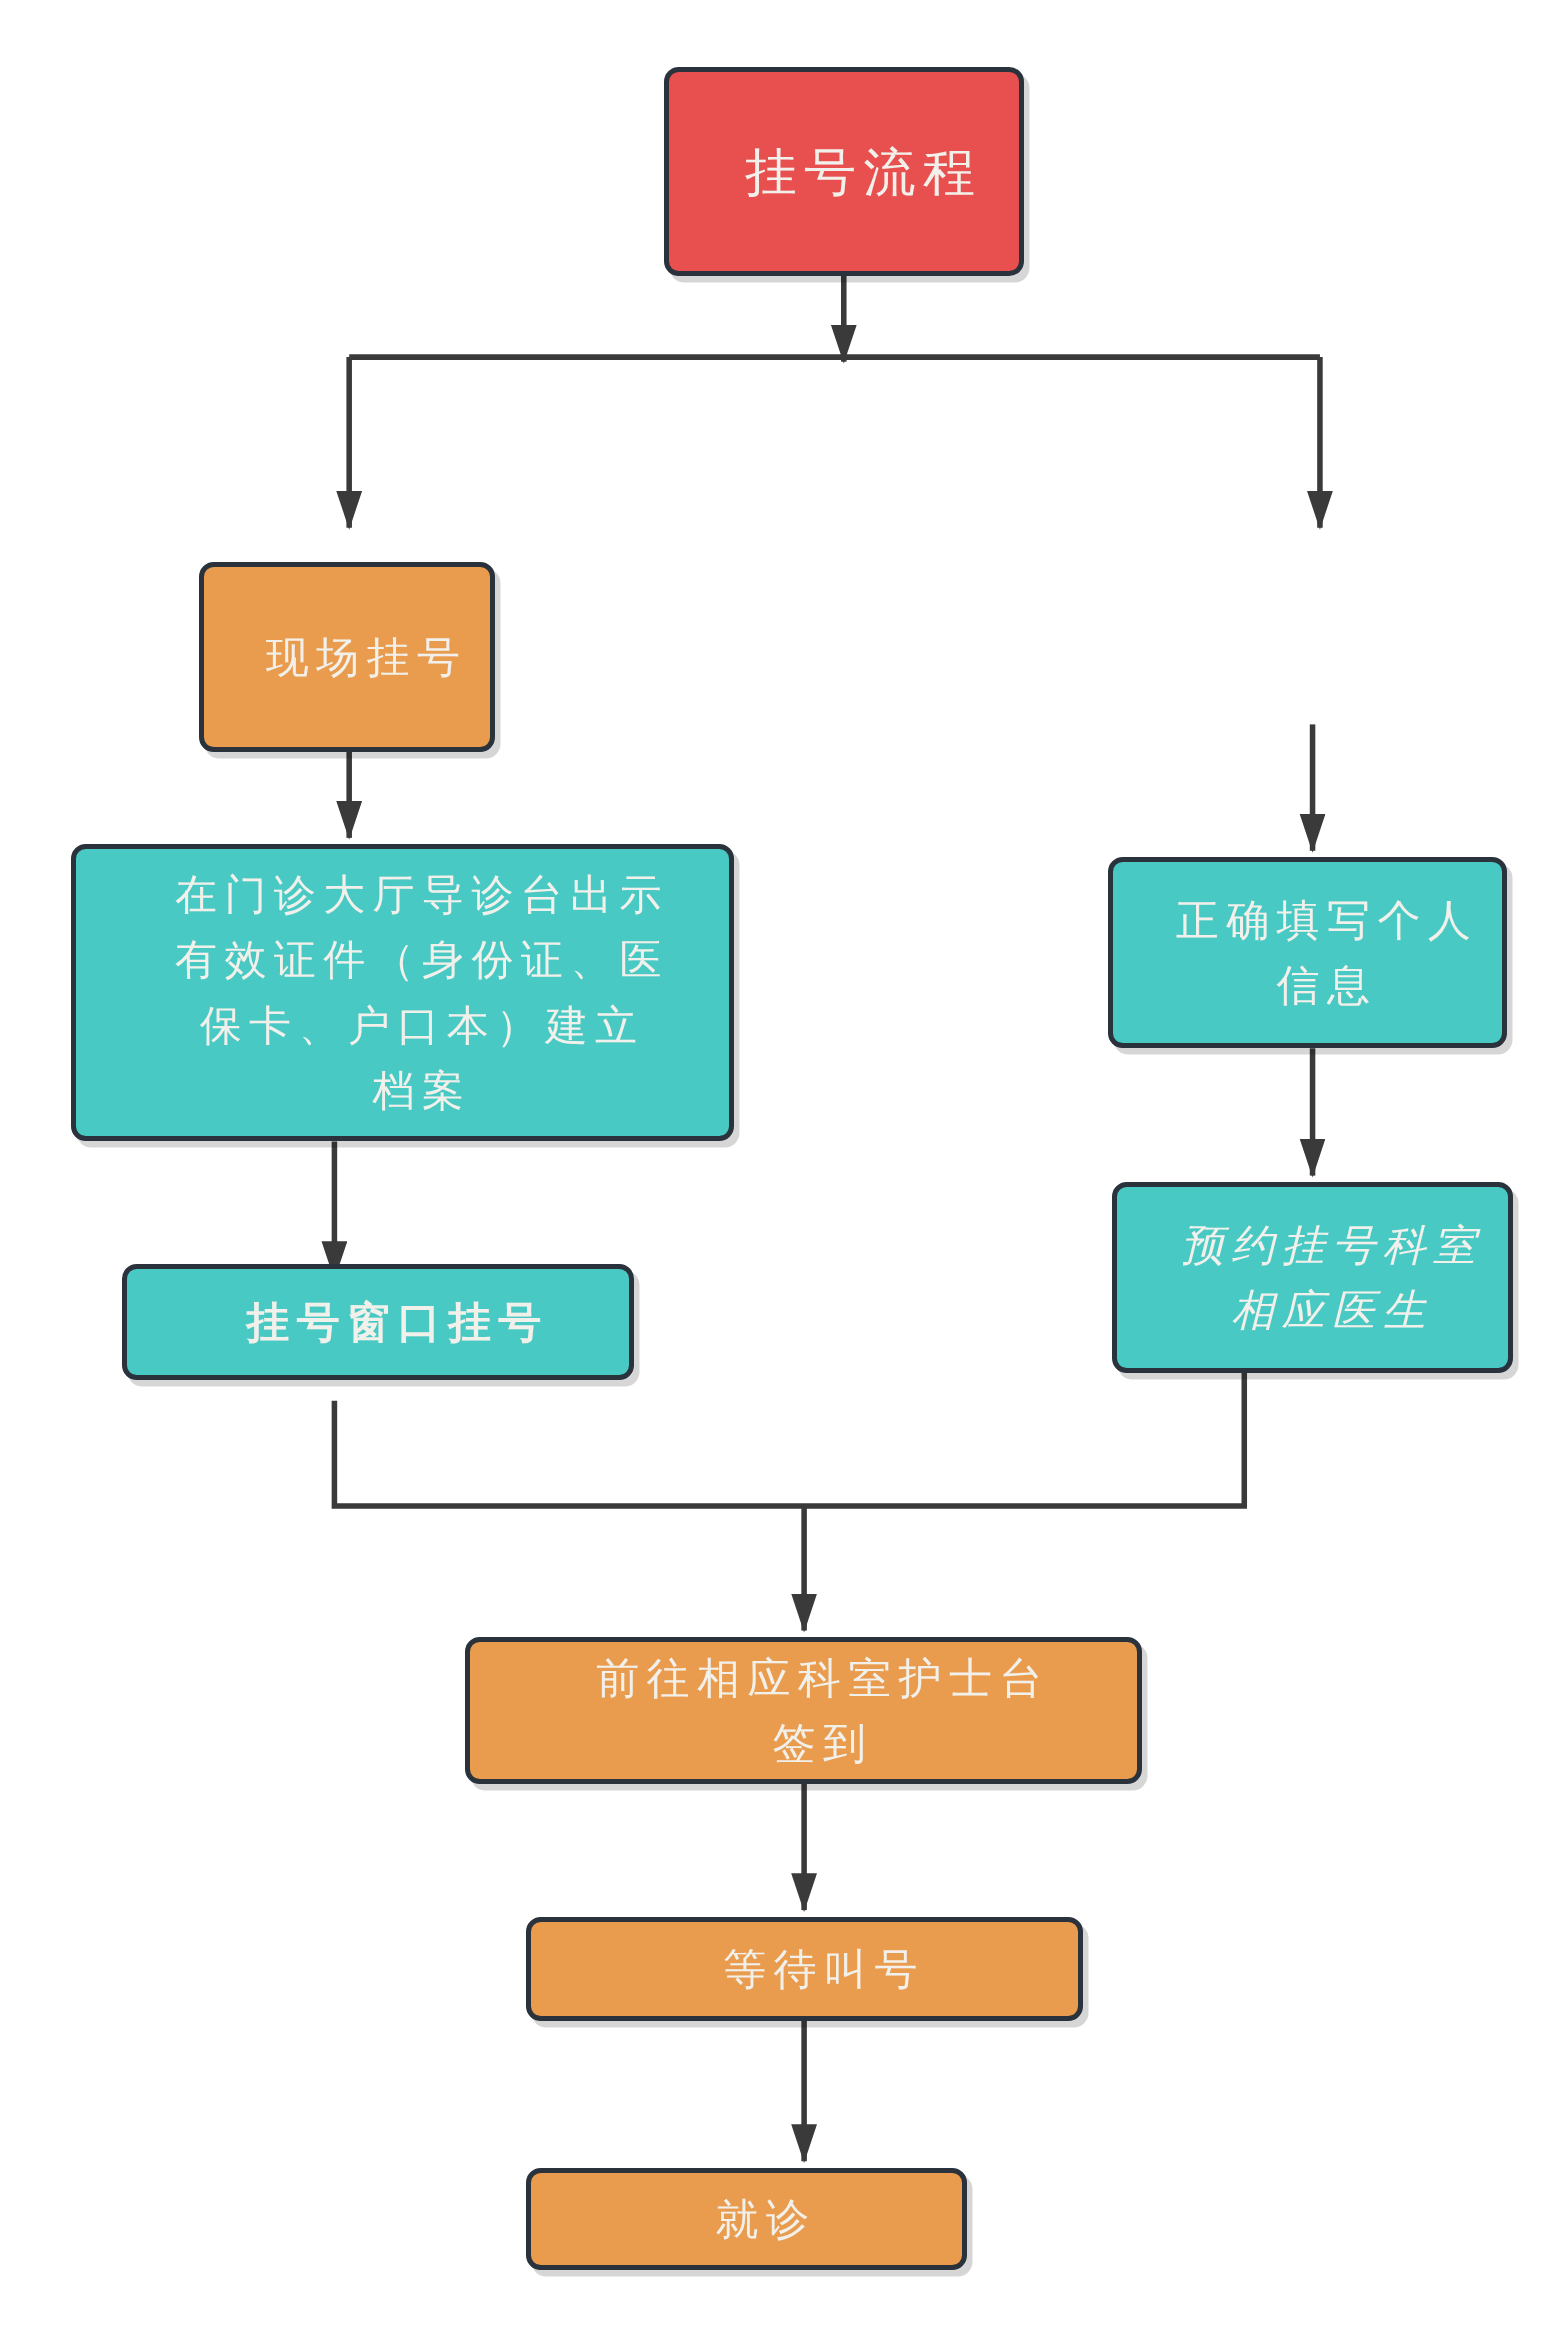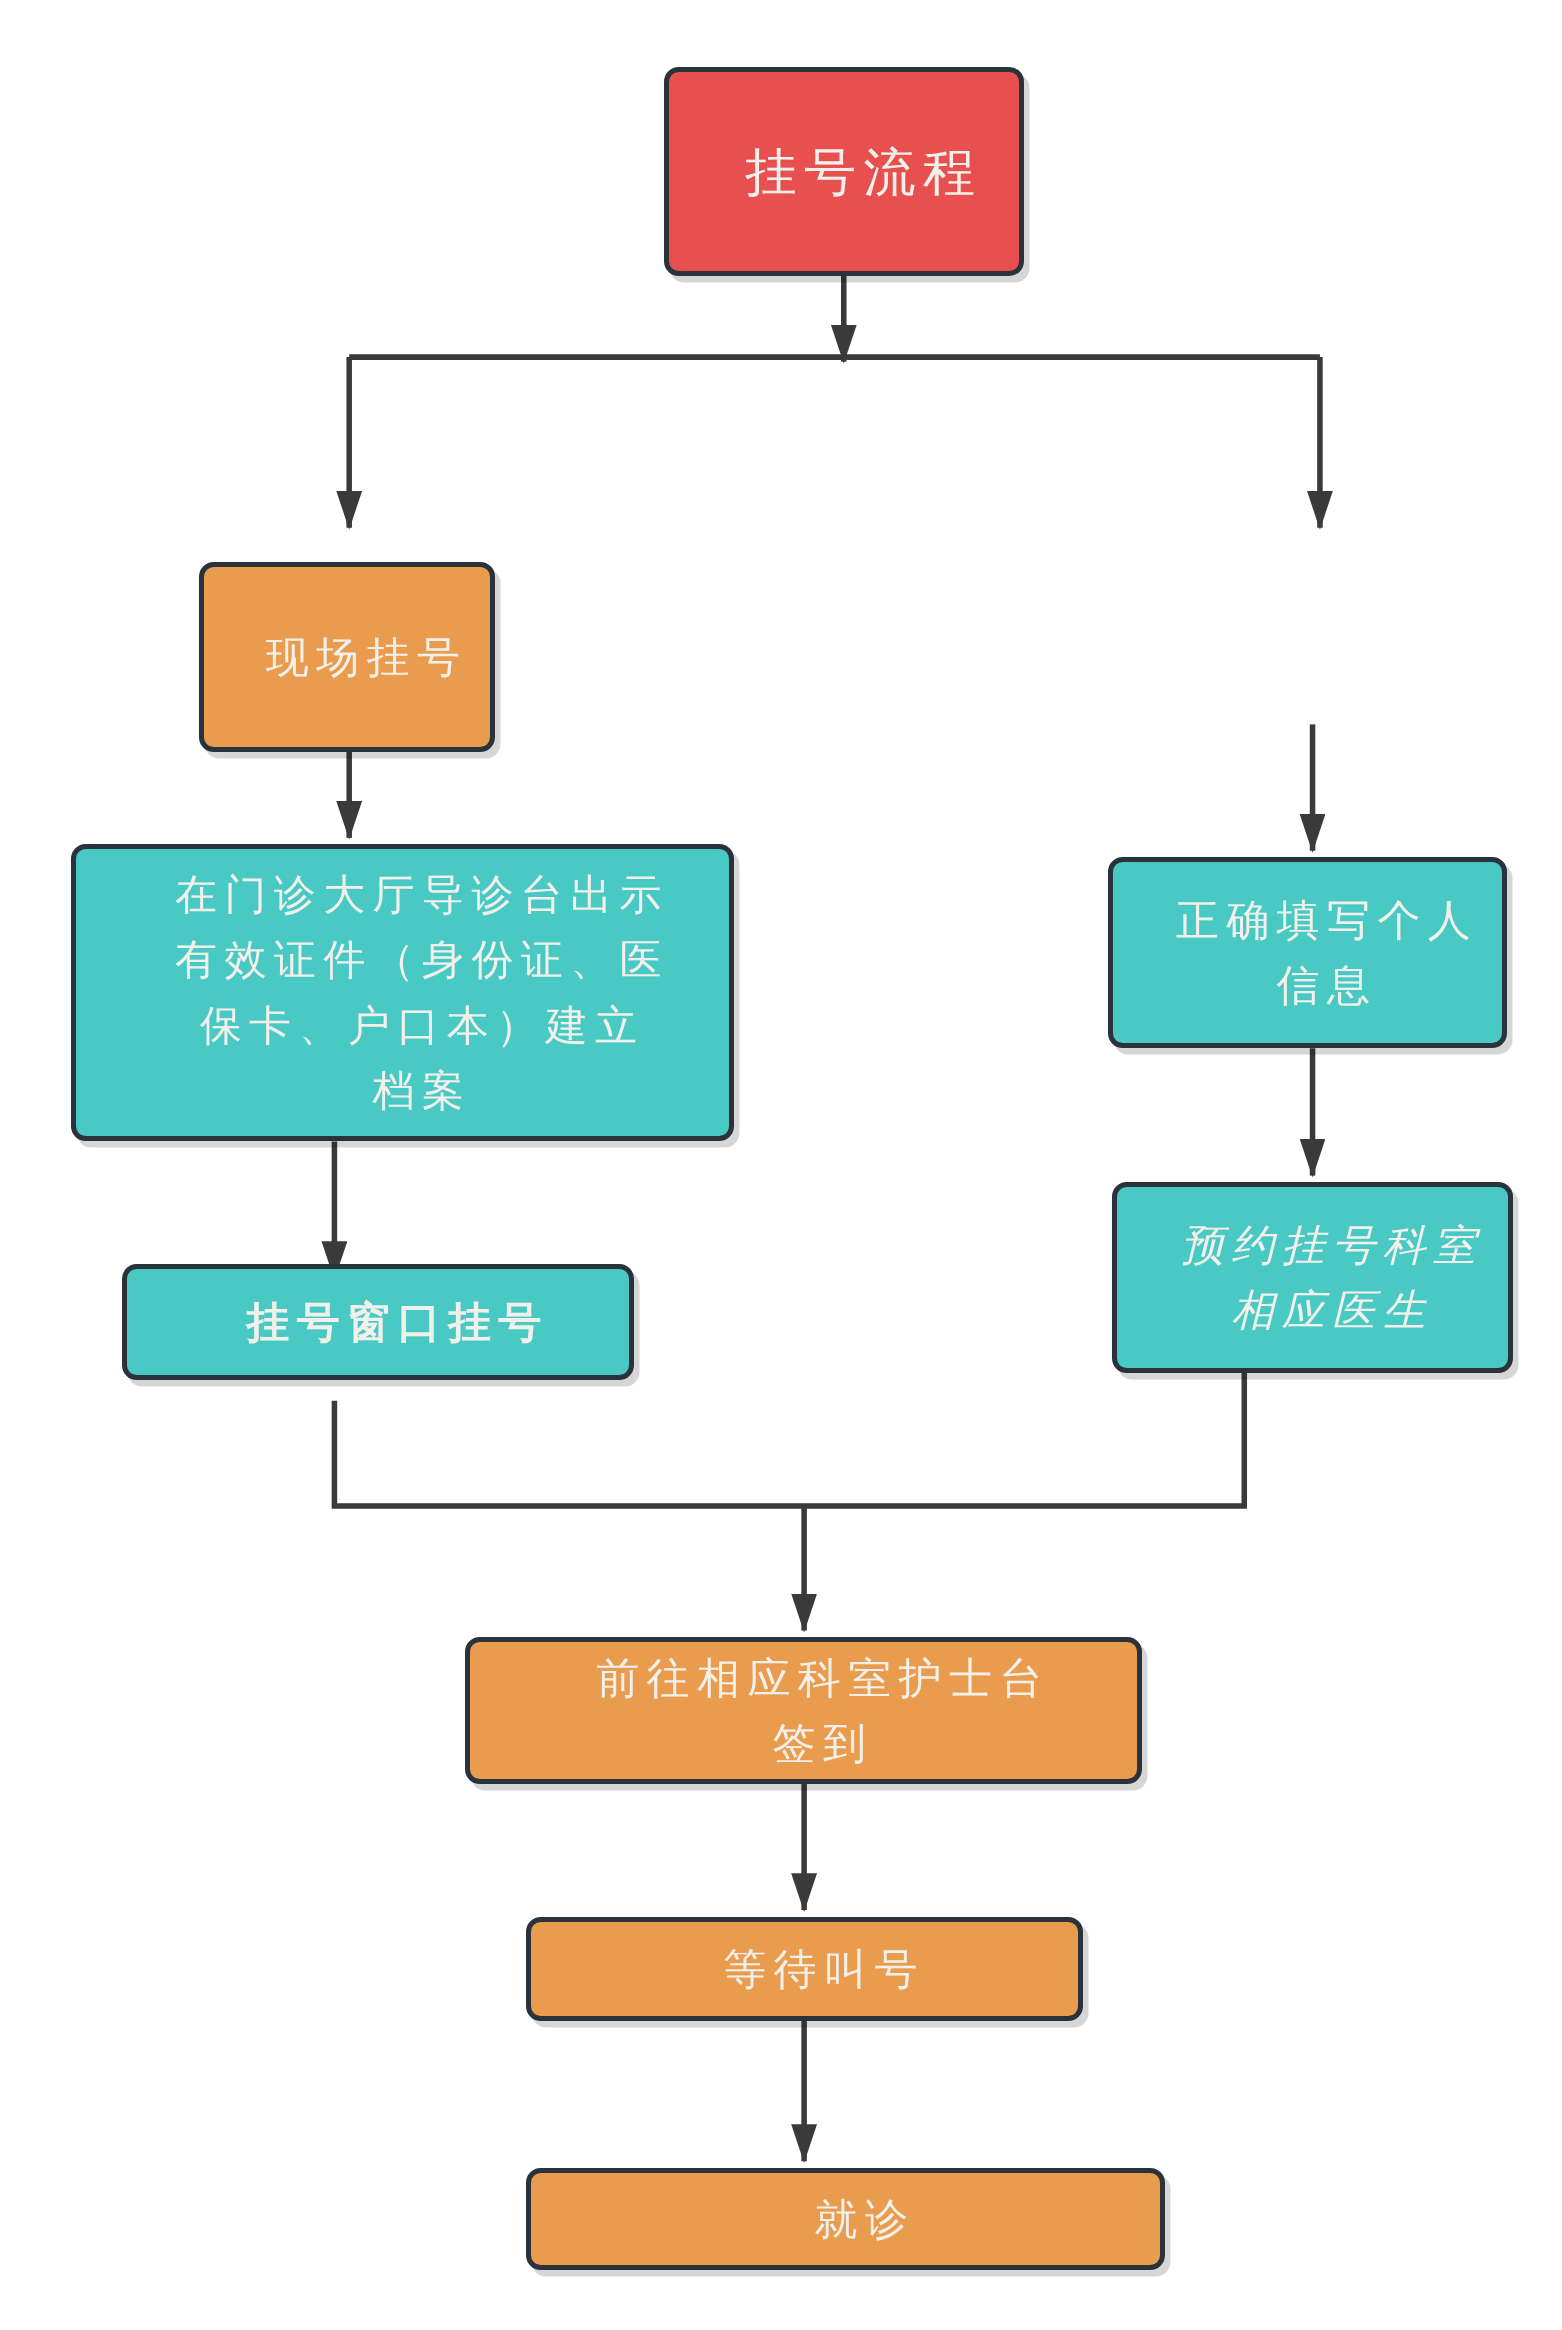--- a/index.html
+++ b/index.html
@@ -58,21 +58,21 @@
 
   .n-title  { left: 664px;  top: 67px;   width: 360px; height: 209px; font-size: 52px; }
   .n-onsite { left: 199px;  top: 534px;  width: 296px; height: 190px; margin-top: 28px; }
   .n-jk     { left: 1156px; top: 534px;  width: 313px; height: 190px; }
   .n-desk   { left: 71px;   top: 844px;  width: 663px; height: 297px; font-size: 42px; line-height: 1.55; }
   .n-fill   { left: 1108px; top: 857px;  width: 399px; height: 191px; }
   .n-book   { left: 1112px; top: 1182px; width: 401px; height: 191px; font-style: italic; }
   .n-window { left: 122px;  top: 1264px; width: 512px; height: 116px; font-weight: bold; }
   .n-nurse  { left: 465px;  top: 1637px; width: 677px; height: 147px; }
   .n-wait   { left: 526px;  top: 1917px; width: 557px; height: 104px; }
-  .n-visit  { left: 526px;  top: 2168px; width: 639px; height: 102px; text-align: center; }
+  .n-visit  { left: 526px;  top: 2168px; width: 441px; height: 102px; text-align: center; }
 </style>
 </head>
 <body>
 
 <div class="stage">
 
   <svg class="wires" viewBox="0 0 1693 2525" aria-hidden="true">
     <defs>
       <marker id="ah" markerUnits="userSpaceOnUse" markerWidth="44" markerHeight="30" refX="40" refY="14" orient="auto">
         <path class="ah-path" d="M0,0 L42,14 L0,28 Z"></path>

